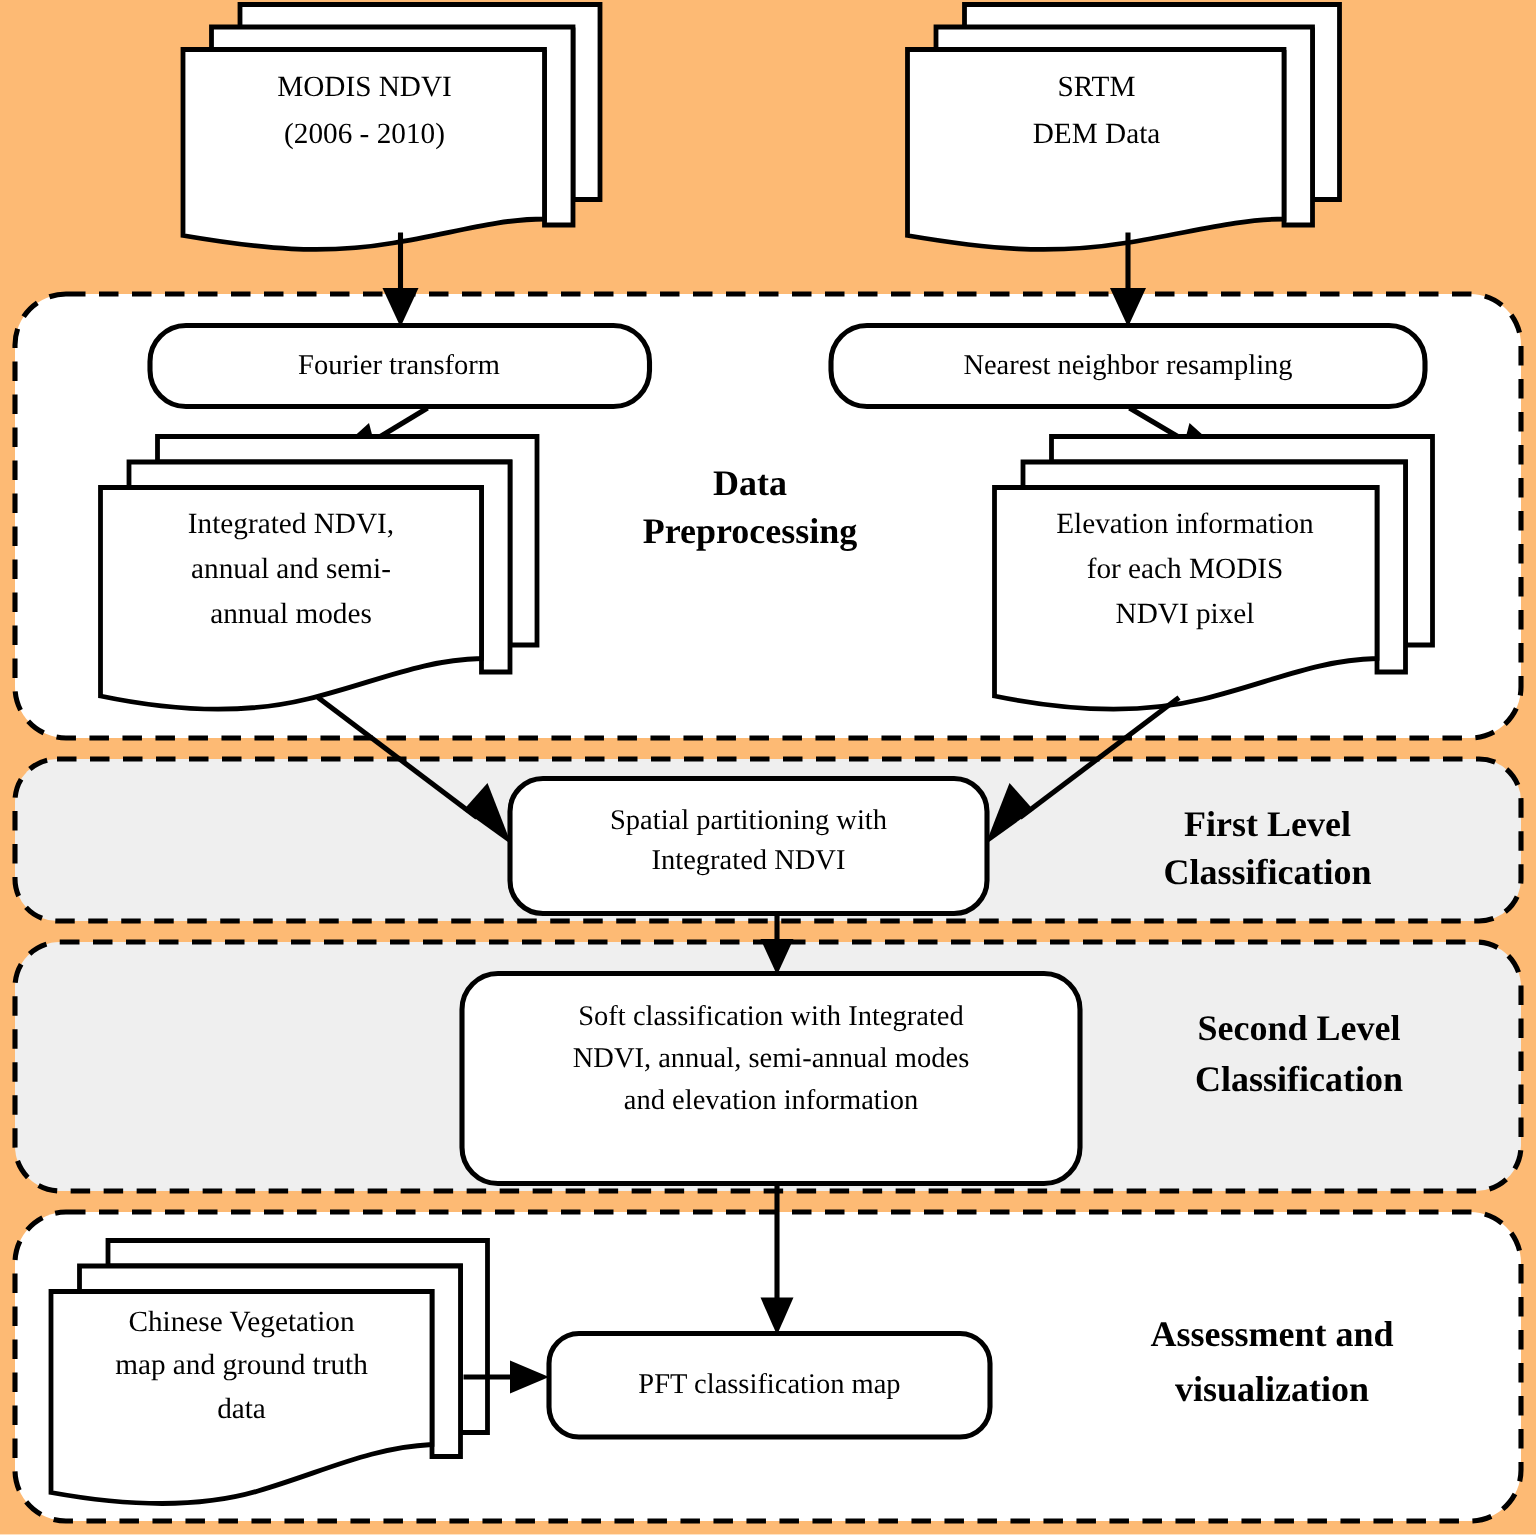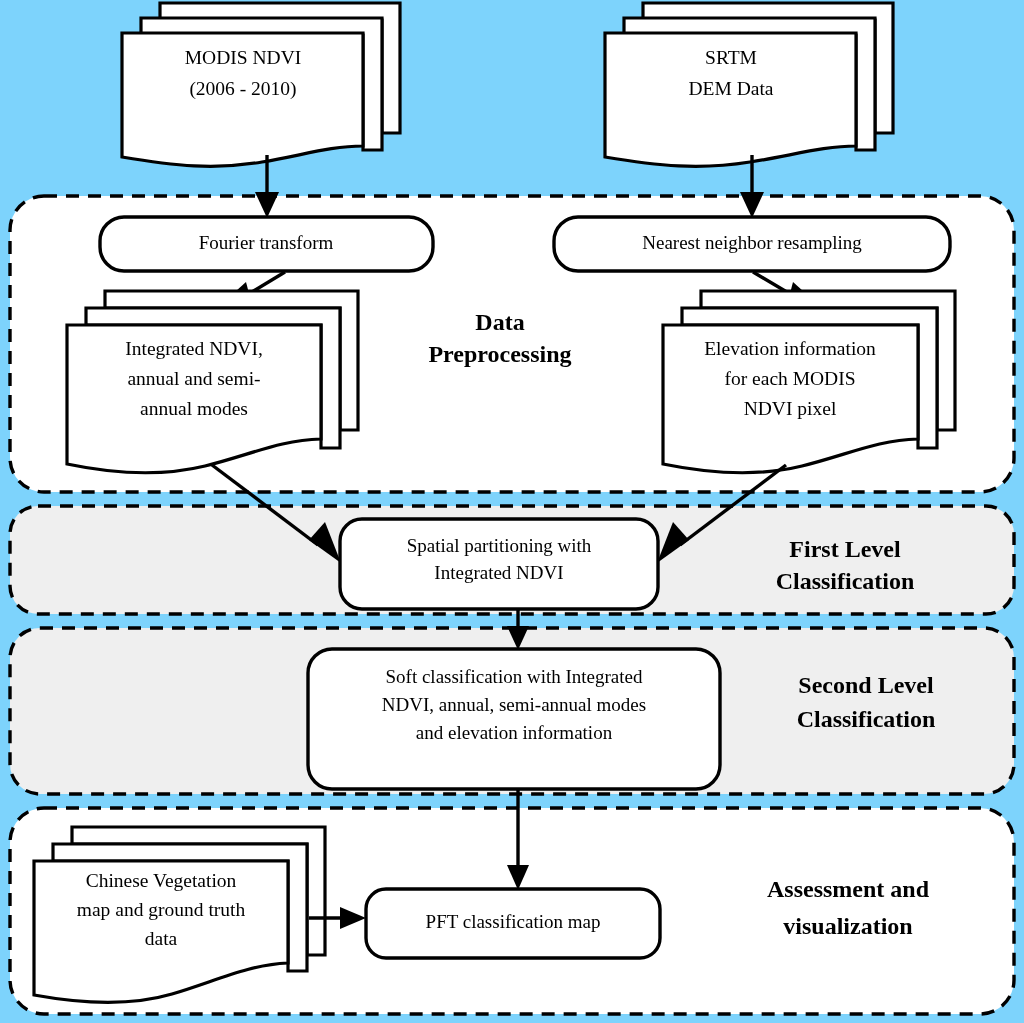--- a/index.html
+++ b/index.html
@@ -1,17 +1,17 @@
 <!DOCTYPE html>
 <html><head>
 <meta charset="utf-8">
 <style>
   html,body{margin:0;padding:0;background:#ffffff;}
   body{width:1024px;height:1023px;overflow:hidden;font-family:"Liberation Serif",serif;}
-  #stage{position:relative;width:1024px;height:1023px;background:#7dd3fc;}
+  #stage{position:relative;width:1024px;height:1023px;background:#fdba74;}
   svg{display:block;}
   .node-text{font-family:"Liberation Serif",serif;font-size:19px;fill:#000;text-anchor:middle;dominant-baseline:middle;}
   .doc-text{font-family:"Liberation Serif",serif;font-size:19.5px;fill:#000;text-anchor:middle;}
   .section-label{font-family:"Liberation Serif",serif;font-size:24px;font-weight:bold;fill:#000;text-anchor:middle;}
   .dash{fill:none;stroke:#000;stroke-width:3.4;stroke-dasharray:13 9;}
   .panel-gray{fill:#efefef;}
   .panel-white{fill:#ffffff;}
   .paper{fill:#ffffff;stroke:#000;stroke-width:3.2;}
   .rbox{fill:#ffffff;stroke:#000;stroke-width:3.4;}
   .arrowline{fill:none;stroke:#000;stroke-width:3.4;}

